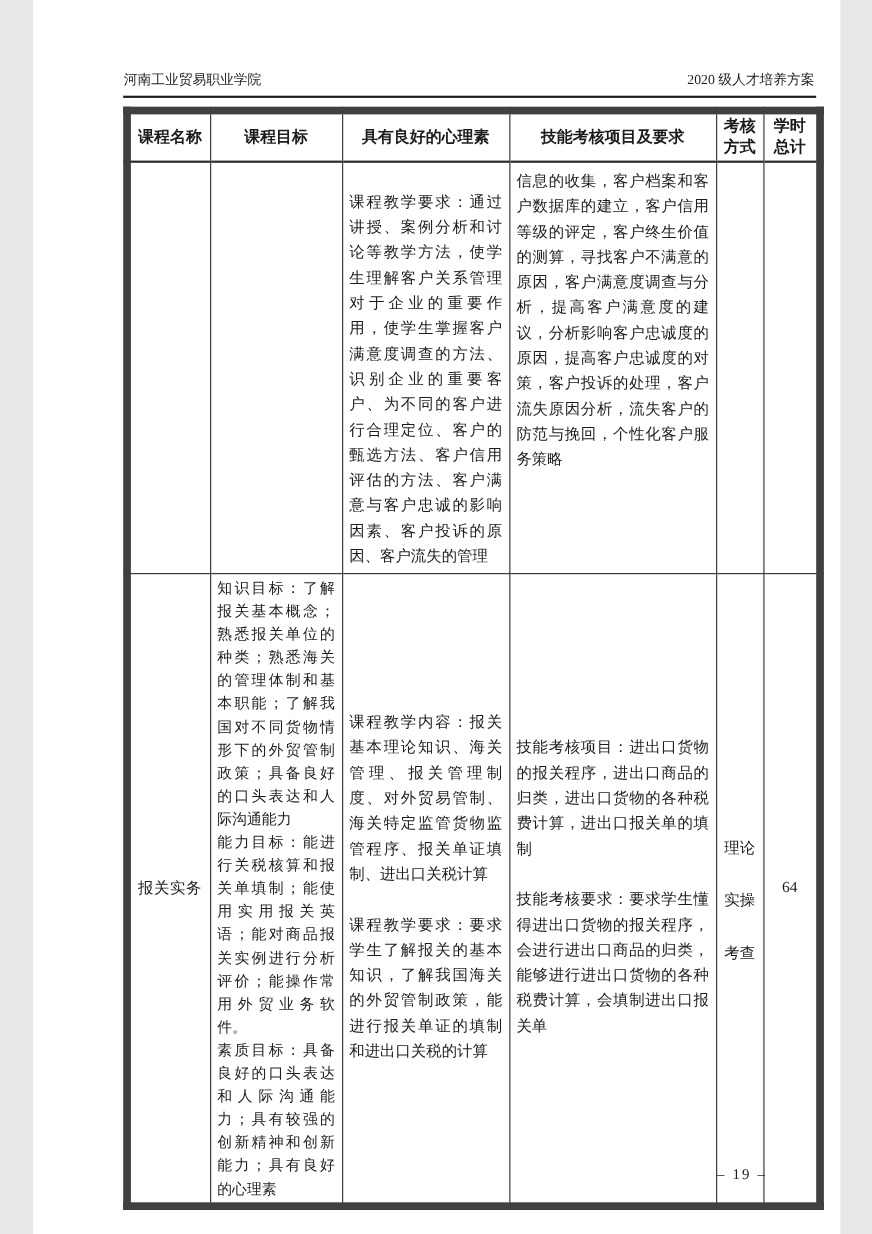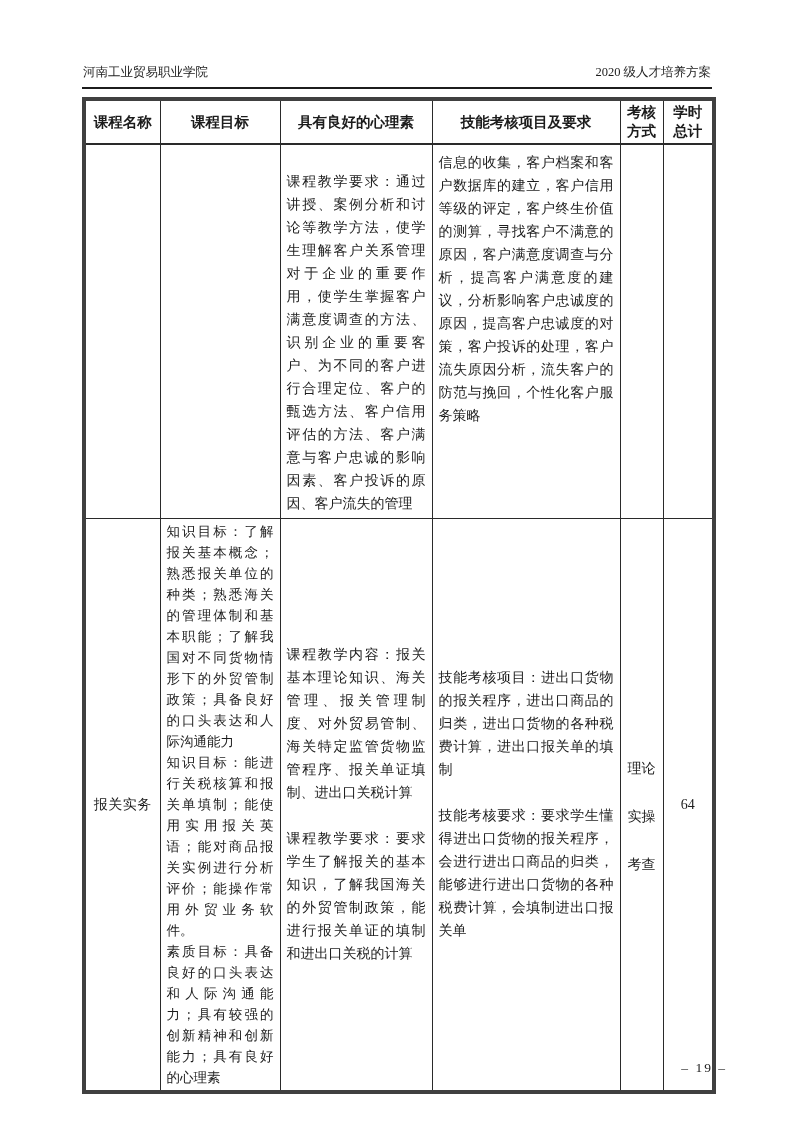--- a/index.html
+++ b/index.html
@@ -1,18 +1,18 @@
 <!DOCTYPE html>
 <html><head>
 <meta charset="utf-8">
 <style>
   html,body { margin:0; padding:0; background:#e8e8e8; }
   .page {
     position: relative;
-    width: 793px;
+    width: 734px;
     height: 1122px;
     margin: 0 auto;
     background: #ffffff;
     font-family: "Liberation Serif", "DejaVu Serif", serif;
     color: #1c1c1c;
     box-sizing: border-box;
     overflow: hidden;
   }
   .content {
     position: absolute;
@@ -39,21 +39,21 @@
     margin-top: 8px;
   }
   table.course-table th,
   table.course-table td {
     border: 1px solid #2a2a2a;
     padding: 2px 6px;
     box-sizing: border-box;
     overflow: hidden;
     vertical-align: middle;
   }
-  table.course-table { border: 4px solid #404040; }
+  table.course-table { border: 7px solid #404040; }
   thead tr { height: 44px; }
   thead th {
     font-weight: bold;
     font-size: 14.5px;
     line-height: 19px;
     text-align: center;
     border-bottom-width: 2px !important;
     padding: 2px 2px;
   }
   tr.row1 { height: 362px; }
@@ -143,21 +143,21 @@
           <td class="c-assess">
             <p>信息的收集，客户档案和客户数据库的建立，客户信用等级的评定，客户终生价值的测算，寻找客户不满意的原因，客户满意度调查与分析，提高客户满意度的建议，分析影响客户忠诚度的原因，提高客户忠诚度的对策，客户投诉的处理，客户流失原因分析，流失客户的防范与挽回，个性化客户服务策略</p>
           </td>
           <td class="c-method"></td>
           <td class="c-hours"></td>
         </tr>
         <tr class="row2">
           <td class="c-name">报关实务</td>
           <td class="c-obj">
             <p>知识目标：了解报关基本概念；熟悉报关单位的种类；熟悉海关的管理体制和基本职能；了解我国对不同货物情形下的外贸管制政策；具备良好的口头表达和人际沟通能力</p>
-            <p>知识目标：能进行关税核算和报关单填制；能使用实用报关英语；能对商品报关实例进行分析评价；能操作常用外贸业务软件。</p>
+            <p>能力目标：能进行关税核算和报关单填制；能使用实用报关英语；能对商品报关实例进行分析评价；能操作常用外贸业务软件。</p>
             <p>素质目标：具备良好的口头表达和人际沟通能力；具有较强的创新精神和创新能力；具有良好的心理素</p>
           </td>
           <td class="c-teach">
             <p class="para-gap">课程教学内容：报关基本理论知识、海关管理、报关管理制度、对外贸易管制、海关特定监管货物监管程序、报关单证填制、进出口关税计算</p>
             <p>课程教学要求：要求学生了解报关的基本知识，了解我国海关的外贸管制政策，能进行报关单证的填制和进出口关税的计算</p>
           </td>
           <td class="c-assess">
             <p class="para-gap">技能考核项目：进出口货物的报关程序，进出口商品的归类，进出口货物的各种税费计算，进出口报关单的填制</p>
             <p>技能考核要求：要求学生懂得进出口货物的报关程序，会进行进出口商品的归类，能够进行进出口货物的各种税费计算，会填制进出口报关单</p>
           </td>

